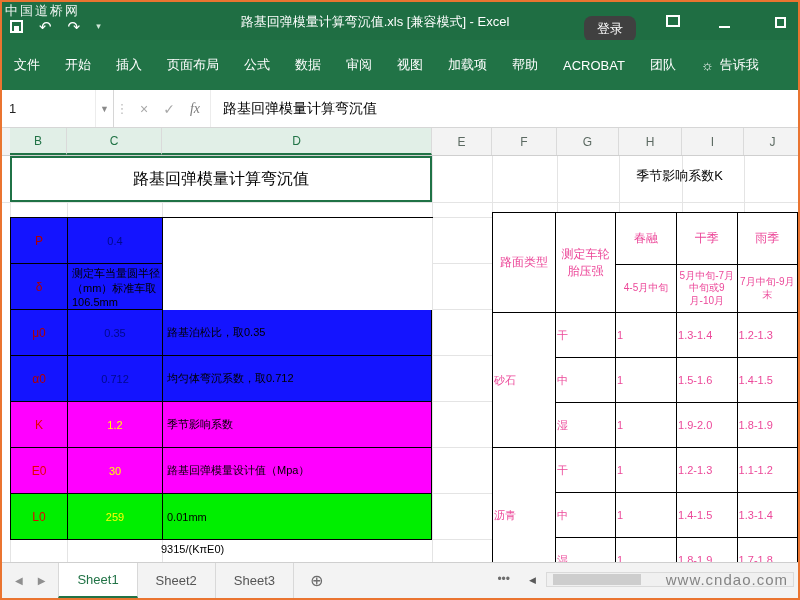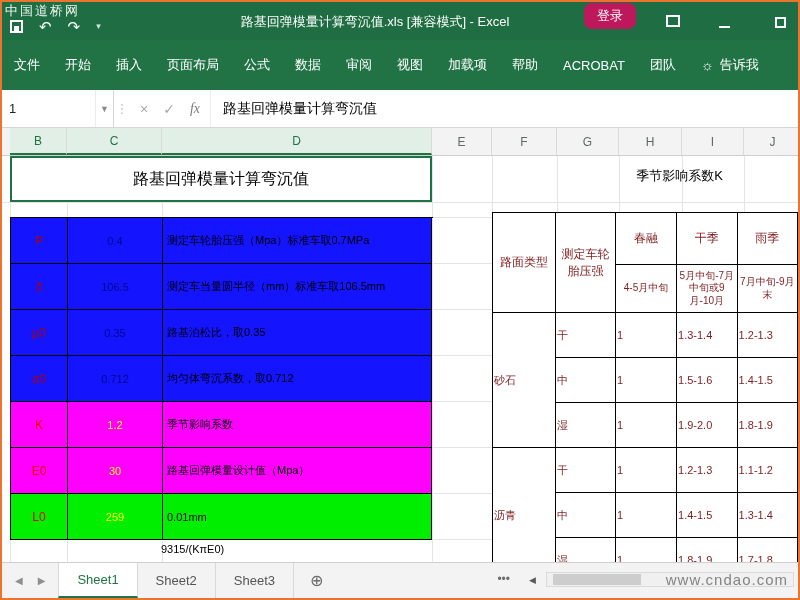--- a/index.html
+++ b/index.html
@@ -9,21 +9,21 @@
 
   
   .titlebar{position:absolute;left:0;top:0;width:100%;height:38px;background:#1f6e43;color:#fff}
   .wm-top{position:absolute;left:3px;top:0;font-size:13px;color:rgba(255,255,255,.92);letter-spacing:2px}
   .qat{position:absolute;left:8px;top:17px;display:flex;gap:16px;align-items:center}
   .icon-floppy{width:13px;height:13px;border:2px solid #fff;position:relative;display:inline-block}
   .icon-floppy::after{content:"";position:absolute;left:2px;bottom:0;width:5px;height:5px;background:#fff}
   .glyph{color:#fff;font-size:15px;line-height:1}
   .glyph.small{font-size:9px;color:#cfe7d8}
   .title-text{position:absolute;left:150px;right:200px;top:11px;text-align:center;font-size:13px;white-space:nowrap;overflow:hidden}
-  .login-btn{position:absolute;right:162px;top:1px;background:#be185d;color:#fff;font-size:13px;padding:4px 13px;border-radius:8px;cursor:pointer}
+  .login-btn{position:absolute;right:162px;top:14px;background:#404040;color:#fff;font-size:13px;padding:4px 13px;border-radius:8px;cursor:pointer}
   .ribopt-icon{position:absolute;right:118px;top:13px;width:14px;height:12px;border:2px solid #fff}
   .min-icon{position:absolute;right:68px;top:24px;width:11px;height:2px;background:#fff}
   .max-icon{position:absolute;right:12px;top:15px;width:11px;height:11px;border:2px solid #fff}
 
   
   .ribbon{position:absolute;left:0;top:38px;width:100%;height:50px;background:#217346;display:flex;align-items:center;gap:25px;padding:0 12px;color:#fff;font-size:13px;white-space:nowrap}
   .rtab{cursor:pointer}
   .tellme{display:flex;align-items:center;gap:6px}
   .bulb-icon{font-size:14px;color:#fff}
 
@@ -60,21 +60,21 @@
   .row-magenta .pc{background:#ff00ff}
   .row-magenta .sym{color:#e60000;font-size:12px}
   .row-magenta .val{color:#ffff00}
   .row-green .pc{background:#00ef00}
   .row-green .sym{color:#e60000;font-size:12px}
   .row-green .val{color:#ffff00}
 
   .note{position:absolute;left:159px;top:387px;font-size:11px;color:#000;z-index:2;cursor:cell}
 
   .stable{position:absolute;left:490px;top:56px;border-collapse:collapse;table-layout:fixed;background:#fff;z-index:2}
-  .stable th,.stable td{border:1px solid #000;vertical-align:middle;font-weight:normal;padding:0 1px;color:#7f1d1d;cursor:cell}
+  .stable th,.stable td{border:1px solid #000;vertical-align:middle;font-weight:normal;padding:0 1px;color:#ec4899;cursor:cell}
   .stable th{font-size:12px}
   .stable th.sub{font-size:10px;line-height:1.25}
   .stable td{font-size:11px;height:45px}
   .hrow1 th{height:52px}
   .hrow2 th{height:48px}
 
   
   .tabbar{position:absolute;left:0;top:560px;width:100%;height:36px;background:#f3f3f3;border-top:1px solid #cfcfcf;display:flex;align-items:stretch}
   .navarrows{display:flex;align-items:center;gap:15px;padding:0 13px;color:#8f8f8f;font-size:10px}
   .navarrows span{cursor:pointer}
@@ -174,25 +174,23 @@
     <div class="gh" style="top:383px"></div>
 
     <div class="title-cell">路基回弹模量计算弯沉值</div>
 
     <div class="right-title">季节影响系数K</div>
 
     <div class="ptable">
       <div class="prow row-blue">
         <div class="pc sym">P</div>
         <div class="pc val">0.4</div>
-        <div class="pc desc">测定车轮胎压强（Mpa）标准车取0.7MPa</div>
       </div>
       <div class="prow row-blue">
         <div class="pc sym">δ</div>
-        <div class="pc val">106.5</div>
         <div class="pc desc">测定车当量圆半径（mm）标准车取106.5mm</div>
       </div>
       <div class="prow row-blue">
         <div class="pc sym">μ0</div>
         <div class="pc val">0.35</div>
         <div class="pc desc">路基泊松比，取0.35</div>
       </div>
       <div class="prow row-blue">
         <div class="pc sym">α0</div>
         <div class="pc val">0.712</div>

